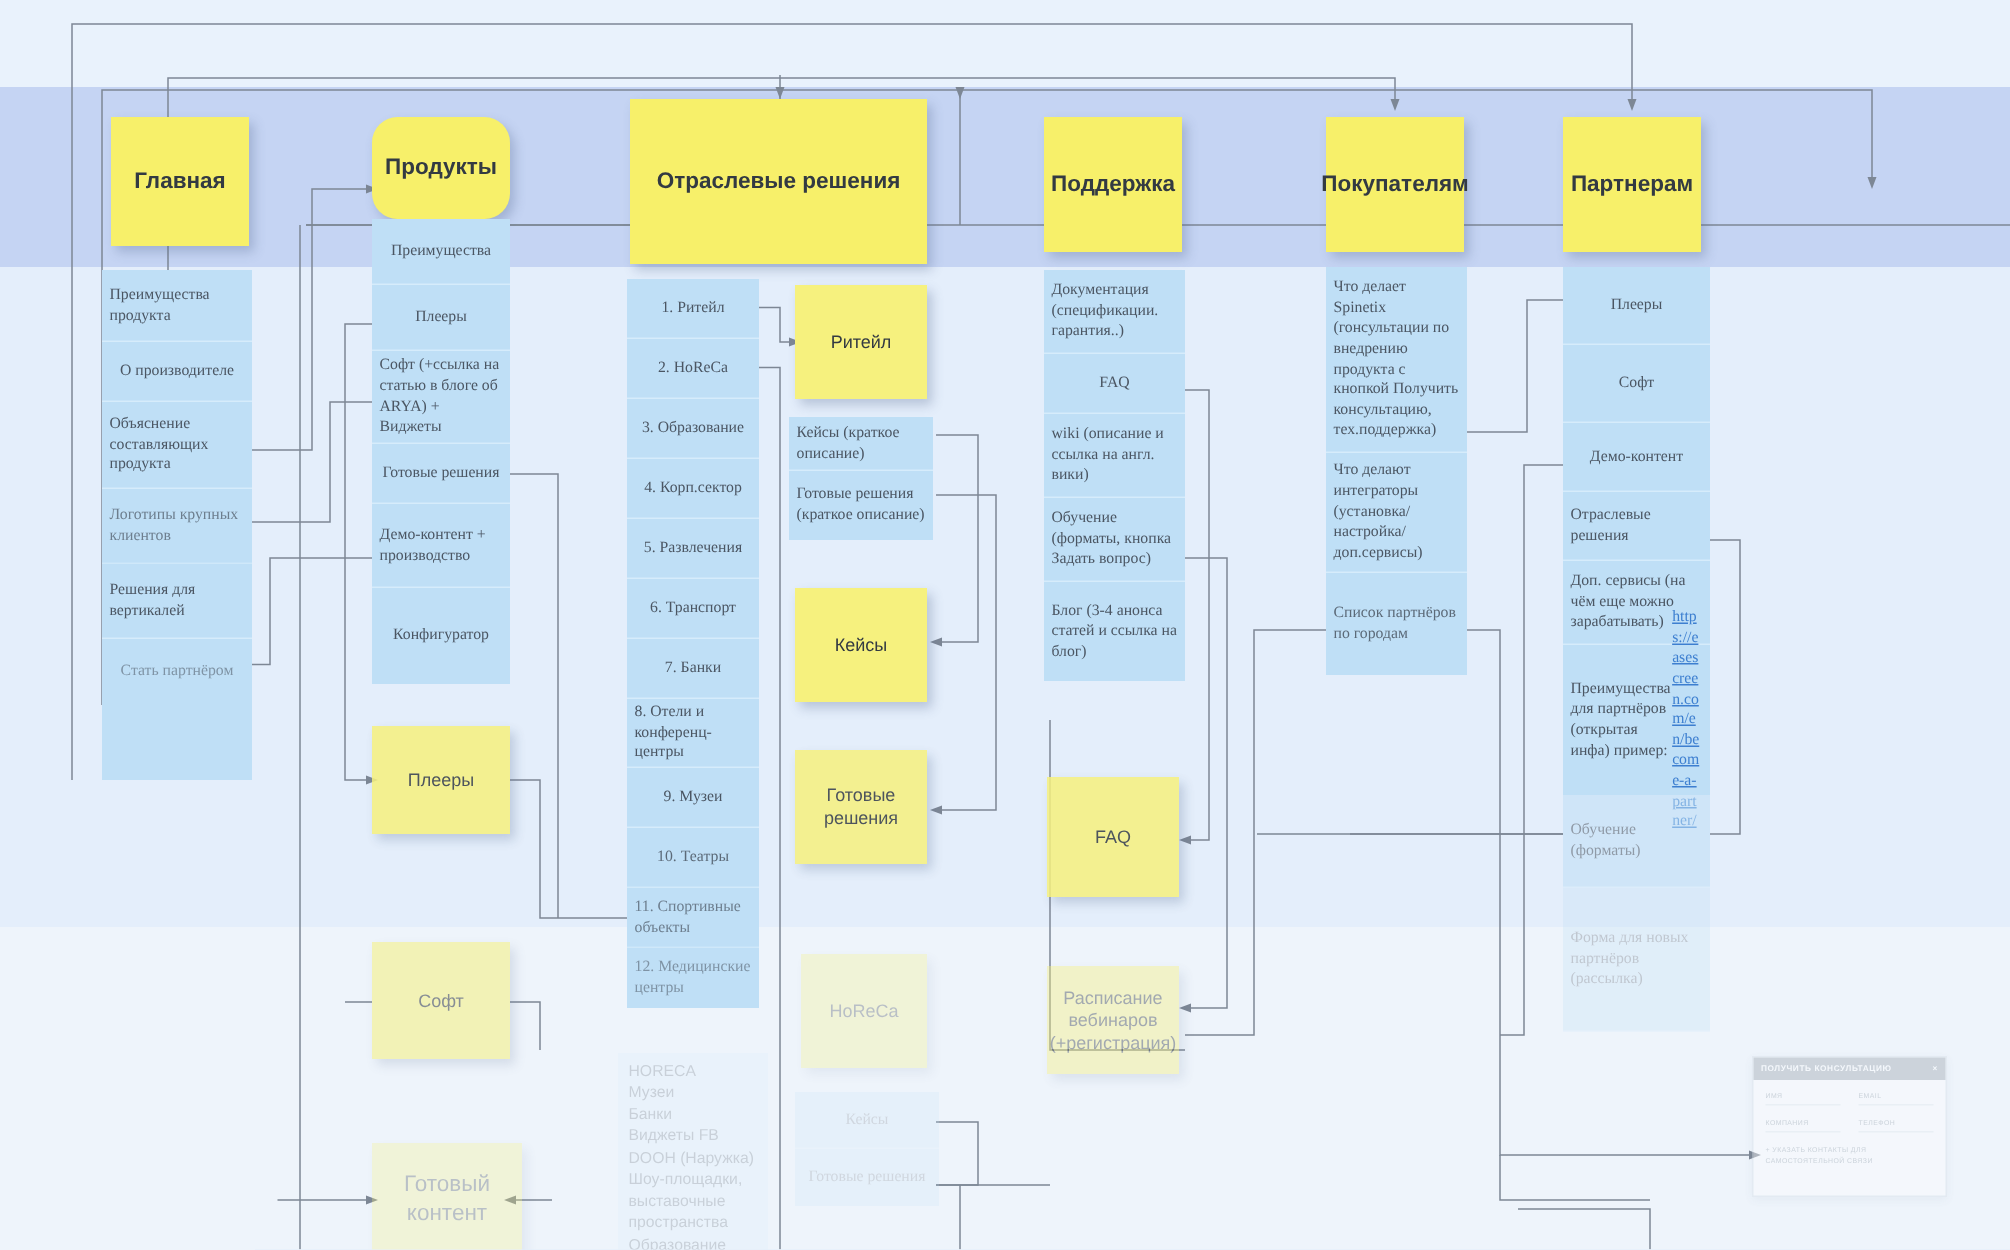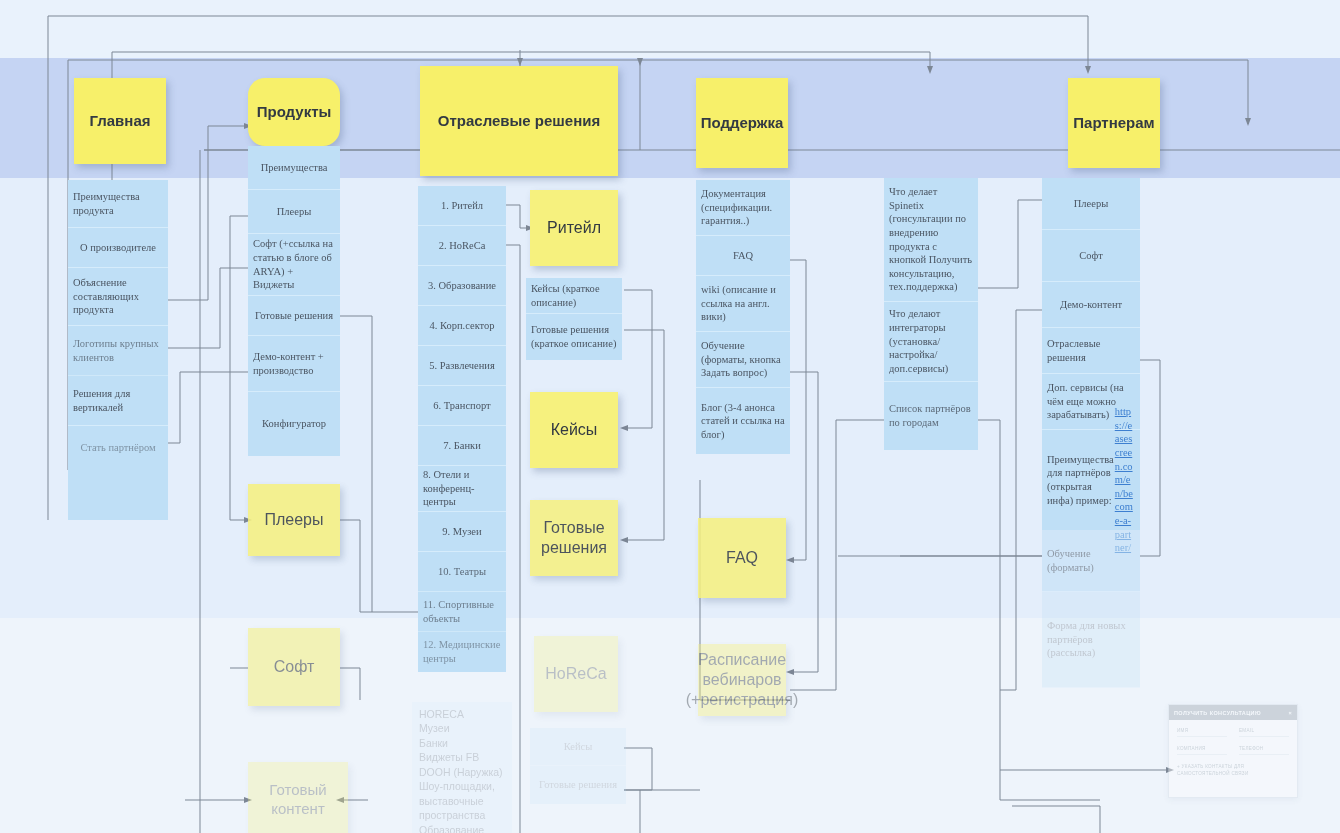--- a/index.html
+++ b/index.html
@@ -29,21 +29,21 @@
   .sticky{
     background:#f7f06a;
     display:flex;align-items:center;justify-content:center;
     text-align:center;
     color:#333a42;
     box-shadow:3px 4px 7px rgba(80,100,140,.30);
     padding:4px 6px;
     line-height:1.25;
   }
   .sticky.hdr{font-size:15px;font-weight:600;}
-  .sticky.sub{font-size:16px;background:#f6f17e;}
+  .sticky.sub{font-size:12px;background:#f6f17e;}
 
   .col{
     background:#bfdff6;
     box-sizing:border-box;
   }
   .cell{
     box-sizing:border-box;
     display:flex;align-items:center;justify-content:center;
     text-align:left;
     font-size:10.5px;line-height:1.3;
@@ -155,22 +155,23 @@
   </svg>
 
   <div class="node sticky hdr" style="left:74px;top:78px;width:92px;height:86px;">Главная</div>
 
   <div class="node sticky hdr" style="left:248px;top:78px;width:92px;height:68px;border-radius:17px;">Продукты</div>
 
   <div class="node sticky hdr" style="left:420px;top:66px;width:198px;height:110px;">Отраслевые решения</div>
 
   <div class="node sticky hdr" style="left:696px;top:78px;width:92px;height:90px;">Поддержка</div>
 
-
-  <div class="node sticky hdr" style="left:1042px;top:78px;width:92px;height:90px;margin-left:26px;">Партнерам</div>
+  <div class="node sticky hdr" style="left:884px;top:78px;width:92px;height:90px;">Покупателям</div>
+
+  <div class="node sticky hdr" style="left:1042px;top:78px;width:92px;height:90px;">Партнерам</div>
 
   <div class="node col" style="left:68px;top:180px;width:100px;height:340px;">
     <div class="cell" style="height:48px">Преимущества продукта</div>
     <div class="cell" style="height:40px">О производителе</div>
     <div class="cell" style="height:58px">Объяснение составляющих продукта</div>
     <div class="cell f70" style="height:50px">Логотипы крупных клиентов</div>
     <div class="cell" style="height:50px">Решения для вертикалей</div>
     <div class="cell f55" style="height:44px">Стать партнёром</div>
   </div>
 

